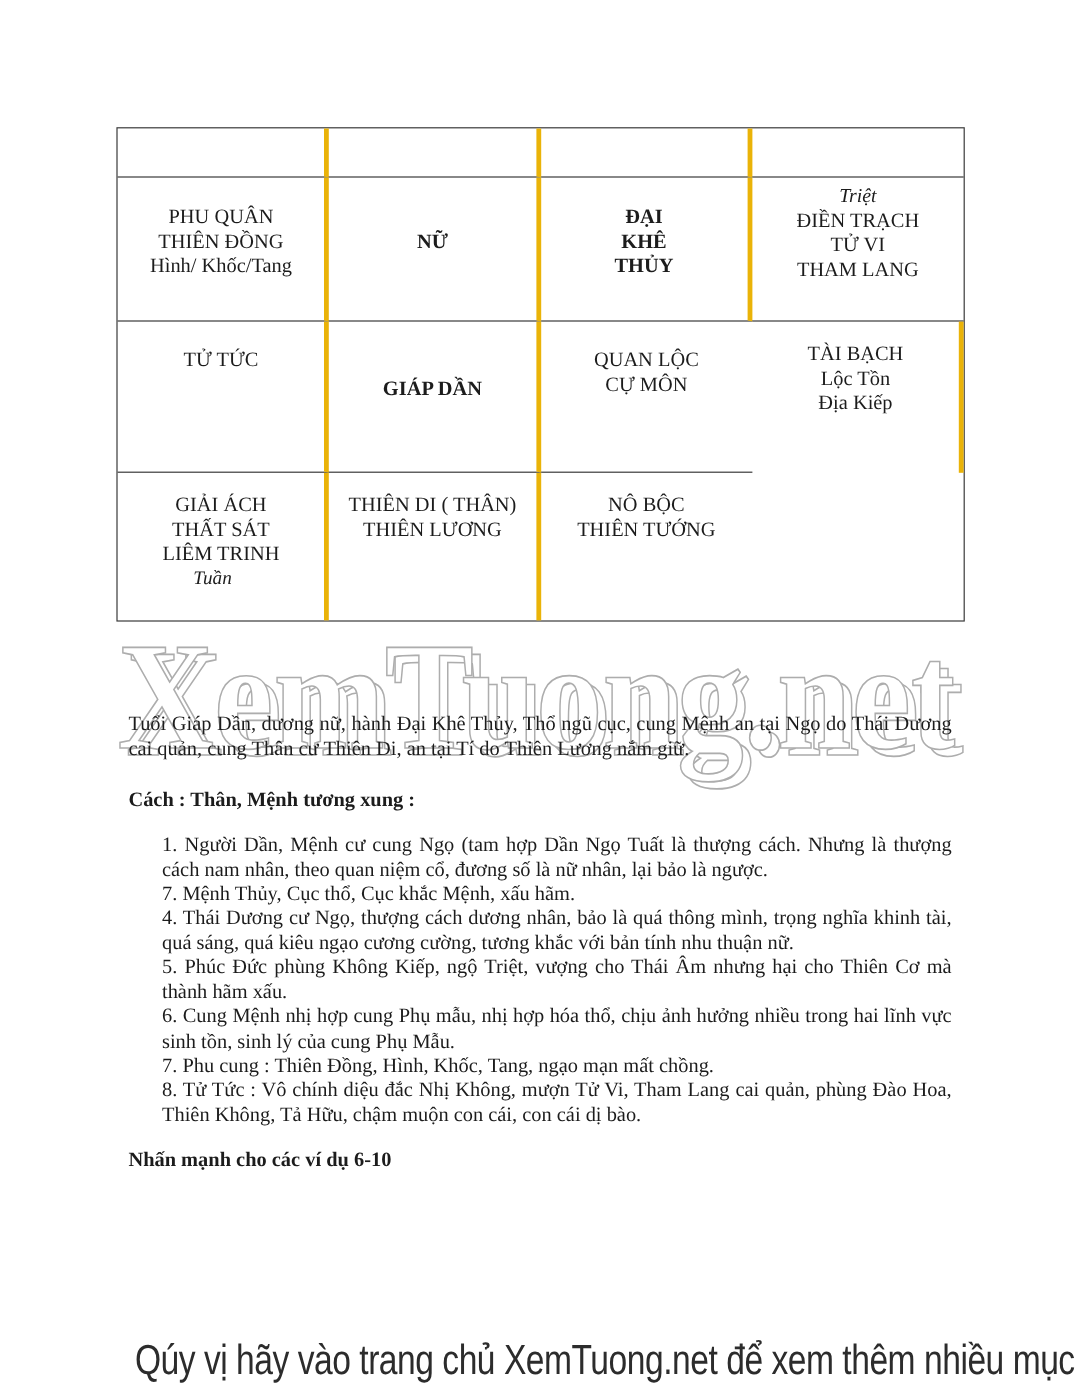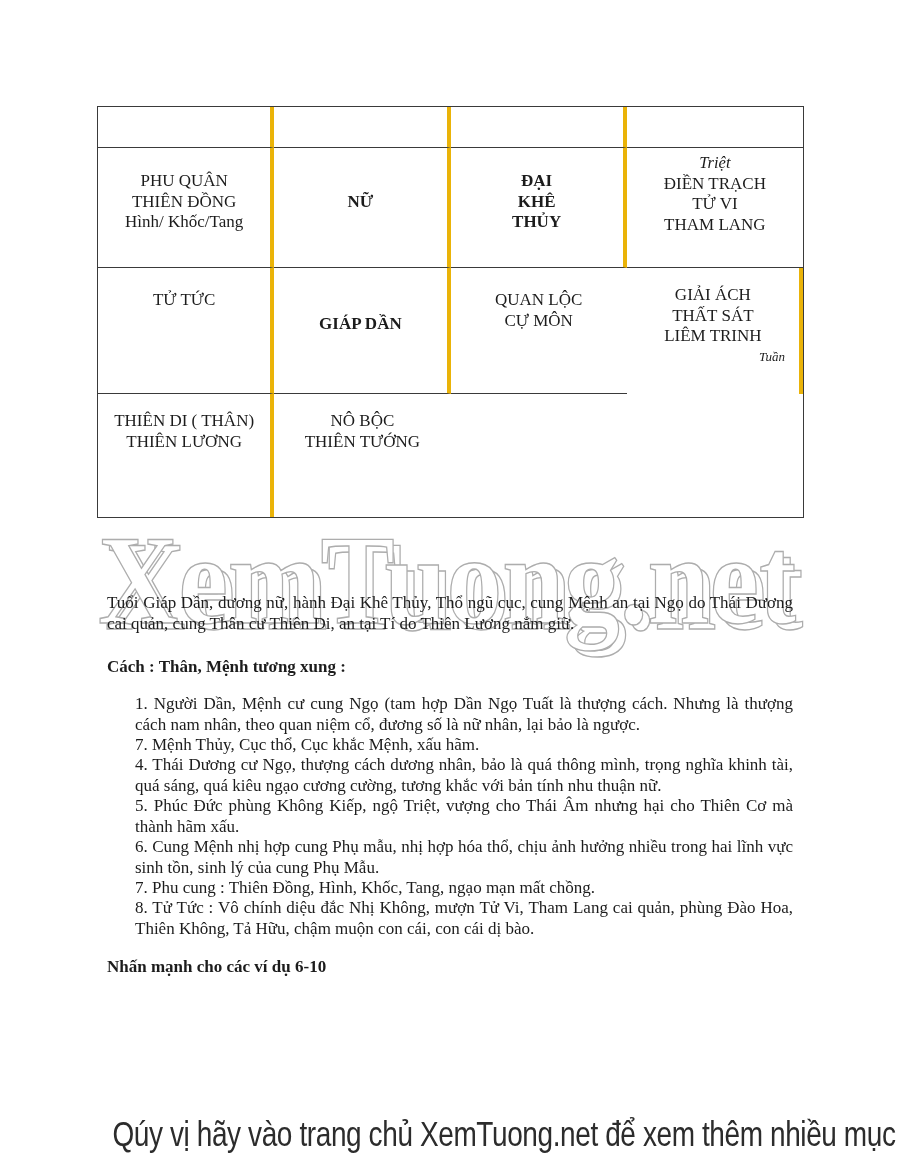--- a/index.html
+++ b/index.html
@@ -40,22 +40,21 @@
   .pt5   { padding-top: 5px; }
   .pt17  { padding-top: 17px; }
   .pt22  { padding-top: 22px; }
   .pt23  { padding-top: 23px; }
   .pt44  { padding-top: 44px; }
   .pt46  { padding-top: 46px; }
   .bold  { font-weight: bold; }
   .tag-top { font-style: italic; font-size: 16.5px; }
   .tag-br {
     font-style: italic;
-    font-size: 13px;
-    text-align: right;
+    font-size: 16px;
     padding-right: 14px;
   }
 
   
   .wm {
     position: absolute;
     left: 90px;
     top: 516px;
     overflow: visible;
     z-index: 0;
@@ -149,20 +148,25 @@
       <div class="lines">TỬ TỨC</div>
     </div>
     <div class="cell pt46 bold">
       <div class="lines">GIÁP DẦN</div>
     </div>
     <div class="cell pt22 last-col">
       <div class="lines">QUAN LỘC
 CỰ MÔN</div>
     </div>
 
+    <div class="cell pt17 last-row">
+      <div class="lines">TÀI BẠCH
+Lộc Tồn
+Địa Kiếp</div>
+    </div>
     <div class="cell pt17 last-row">
       <div class="lines">GIẢI ÁCH
 THẤT SÁT
 LIÊM TRINH</div>
       <div class="tag-br">Tuần</div>
     </div>
     <div class="cell pt17 last-row">
       <div class="lines">THIÊN DI ( THÂN)
 THIÊN LƯƠNG</div>
     </div>

